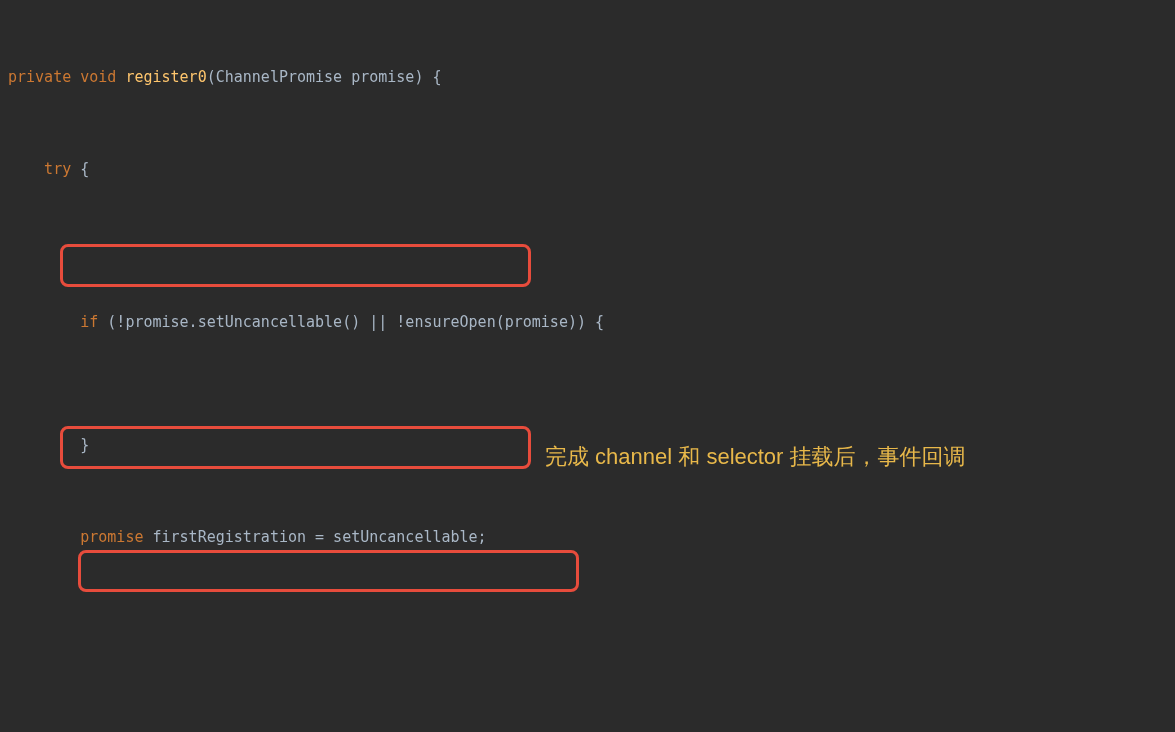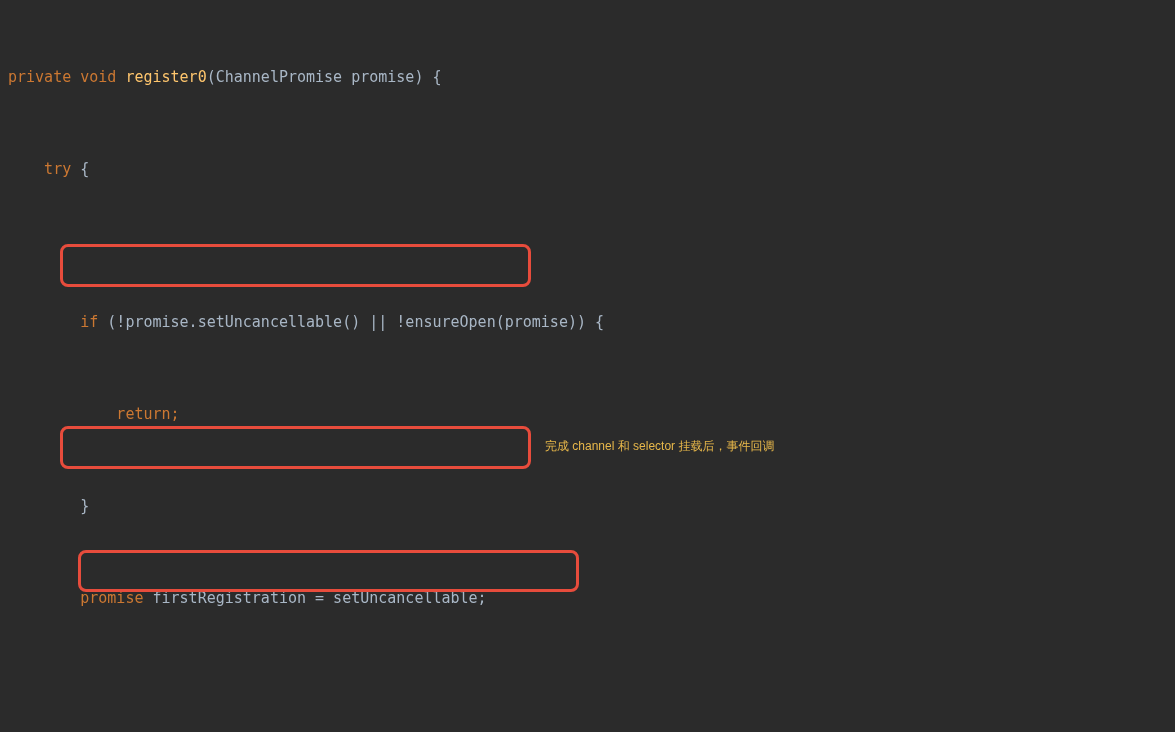--- a/index.html
+++ b/index.html
@@ -36,39 +36,38 @@
     position: absolute;
     border: 3px solid #e74c3c;
     border-radius: 8px;
     z-index: 5;
     pointer-events: none;
   }
   .annotation {
     position: absolute;
     color: #e8b84a;
     font-family: -apple-system, 'PingFang SC', sans-serif;
-    font-size: 12px;
+    font-size: 22px;
     z-index: 6;
   }
   .token { white-space: pre; }
 </style>
 </head>
 <body>
 
 <div class="code-container">
 
 <div class="line"><span class="line-content"><span class="kw token">private </span><span class="kw token">void </span><span class="method-decl token">register0</span><span class="identifier token">(ChannelPromise promise) {</span></span></div>
 
 <div class="line"><span class="line-content"><span class="kw token">    try </span><span class="identifier token">{</span></span></div>
 
 
 
 <div class="line"><span class="line-content"><span class="kw token">        if </span><span class="identifier token">(!promise.setUncancellable() || !ensureOpen(promise)) {</span></span></div>
 
-<div class="line"><span class="line-content"><span class="kw token">            return</span><span class="kw token">;</span></span></div>
 
 <div class="line"><span class="line-content"><span class="identifier token">        }</span></span></div>
 
 <div class="line"><span class="line-content"><span class="kw token">        promise </span><span class="identifier token">firstRegistration = setUncancellable;</span></span></div>
 
 
 
 
 
 

